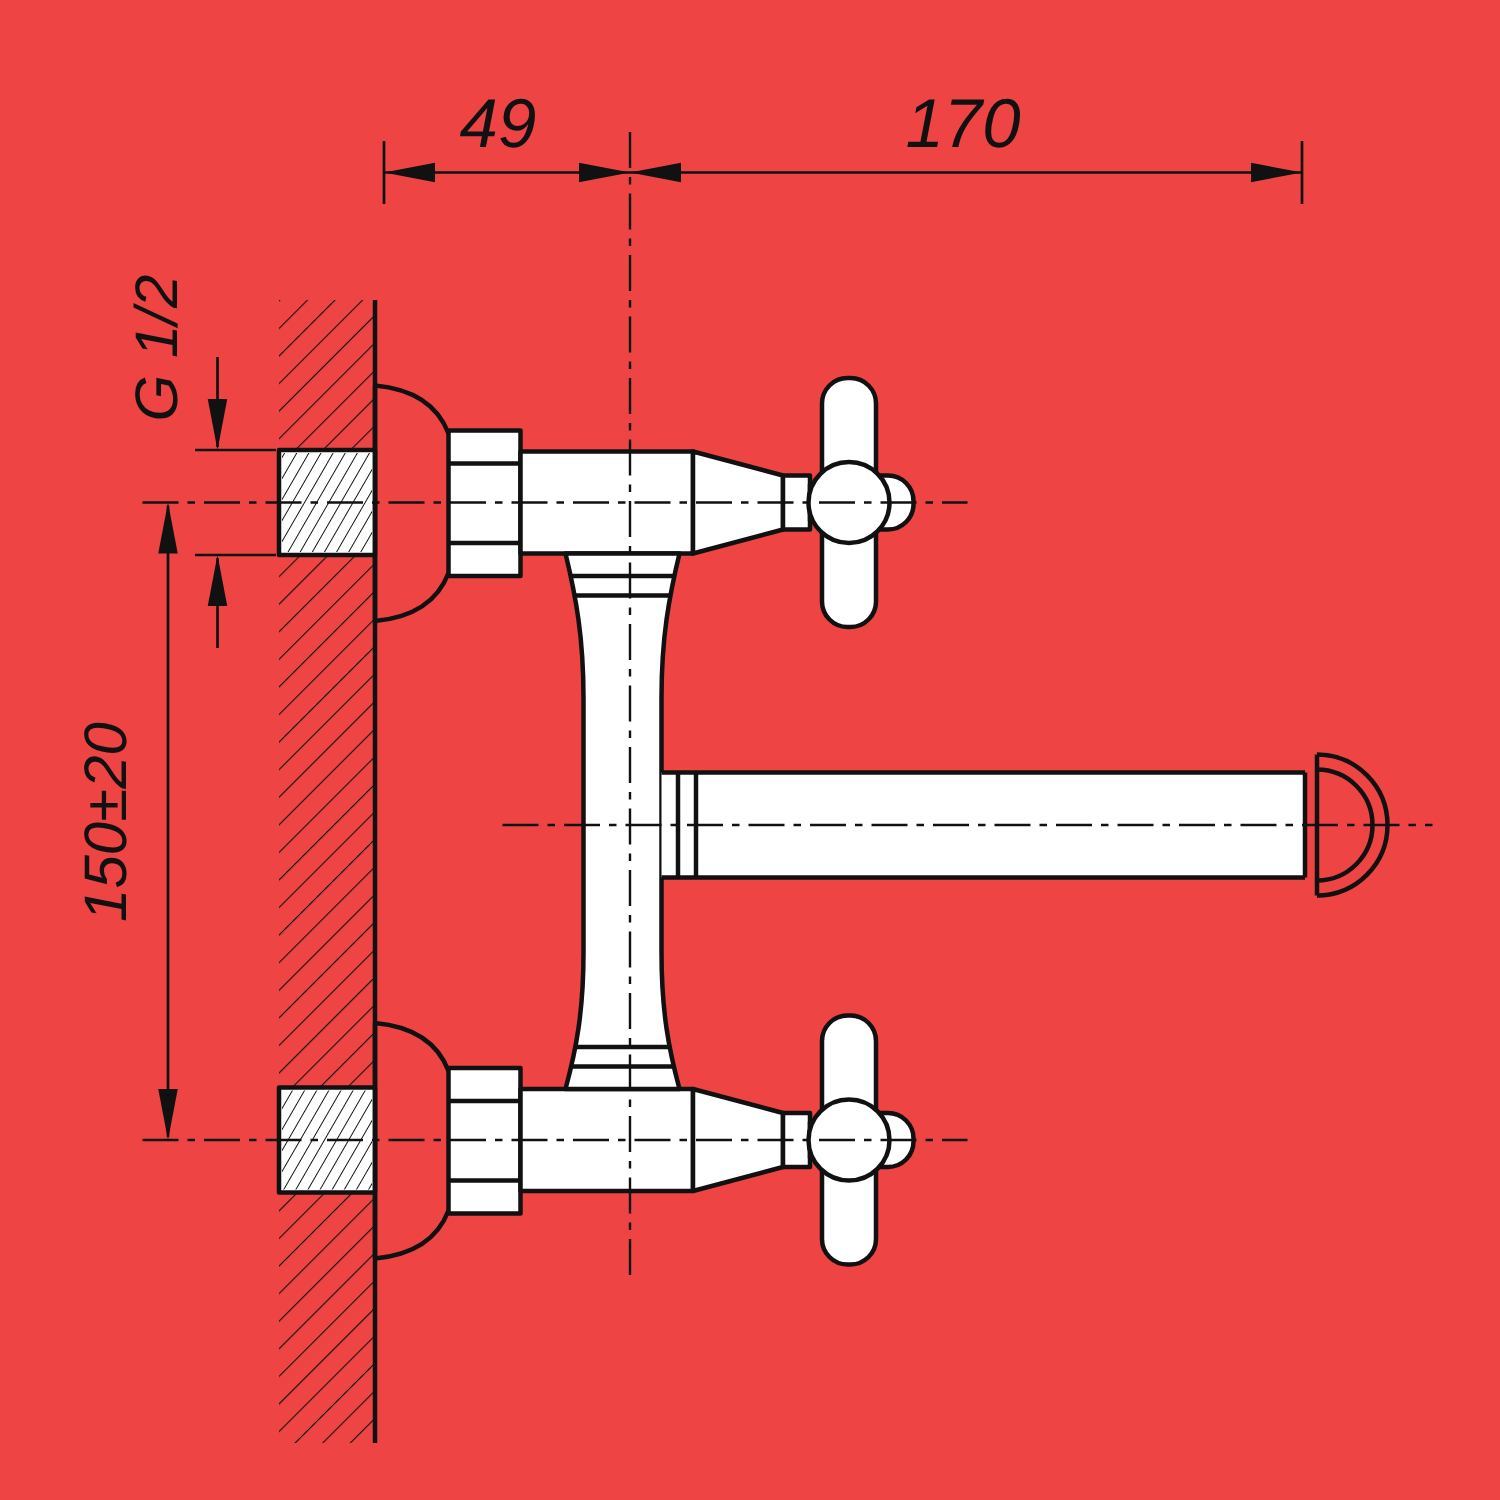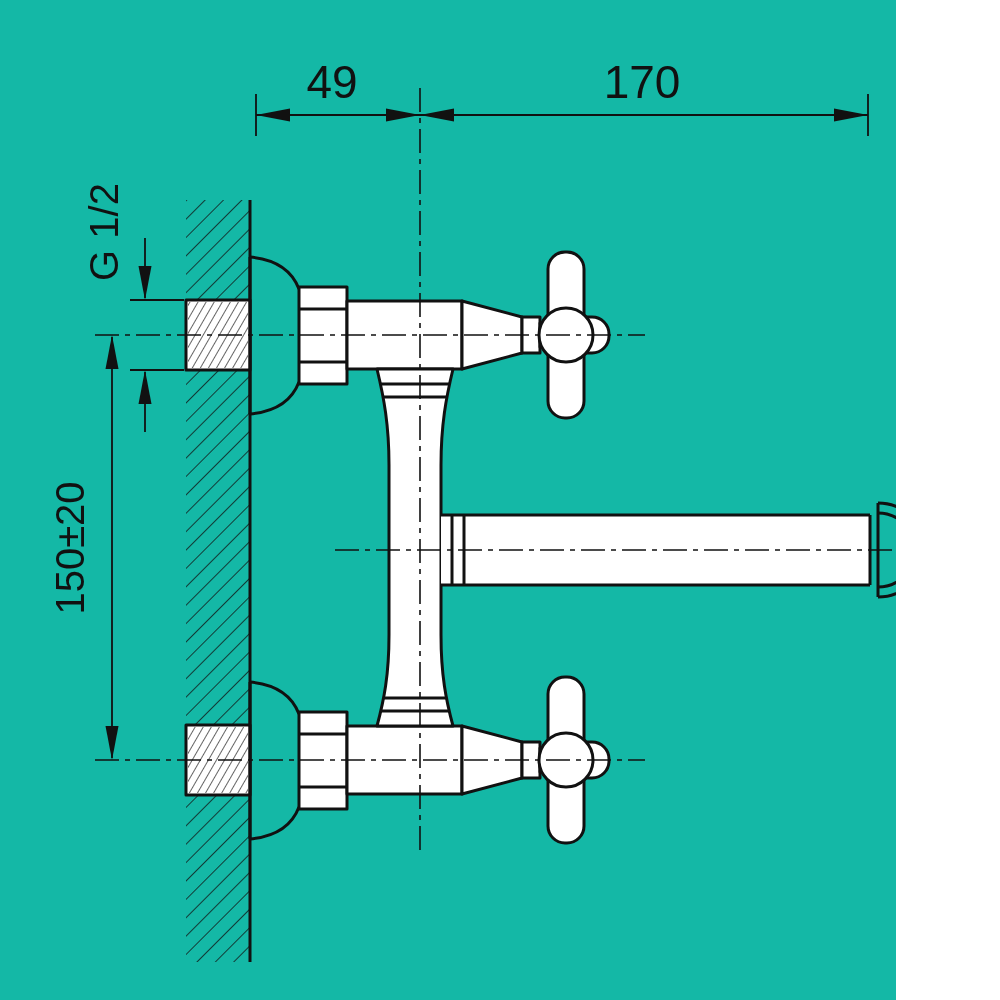--- a/index.html
+++ b/index.html
@@ -1,16 +1,16 @@
 <!DOCTYPE html>
 <html><head>
 <meta charset="utf-8">
 <style>
   html,body{margin:0;padding:0;background:#ffffff;}
-  .canvas{width:896px;height:1000px;background:#14b8a6;position:relative;overflow:hidden;}
+  .canvas{width:1000px;height:1000px;background:#ef4444;position:relative;overflow:hidden;font-style:italic;}
   svg{display:block;}
   .ol{fill:#ffffff;stroke:#111111;stroke-width:3;stroke-linejoin:round;}
   .ln{fill:none;stroke:#111111;stroke-width:3;stroke-linecap:butt;stroke-linejoin:round;}
   .thin{fill:none;stroke:#111111;stroke-width:1.8;}
   .cl{fill:none;stroke:#111111;stroke-width:1.6;stroke-dasharray:24 6 5 6;}
   .ar{fill:#111111;stroke:none;}
   .dimtext{font-family:"Liberation Sans",sans-serif;font-size:46px;fill:#111111;text-anchor:middle;}
   .dimside{font-family:"Liberation Sans",sans-serif;font-size:40px;fill:#111111;text-anchor:middle;}
 </style>
 </head>

